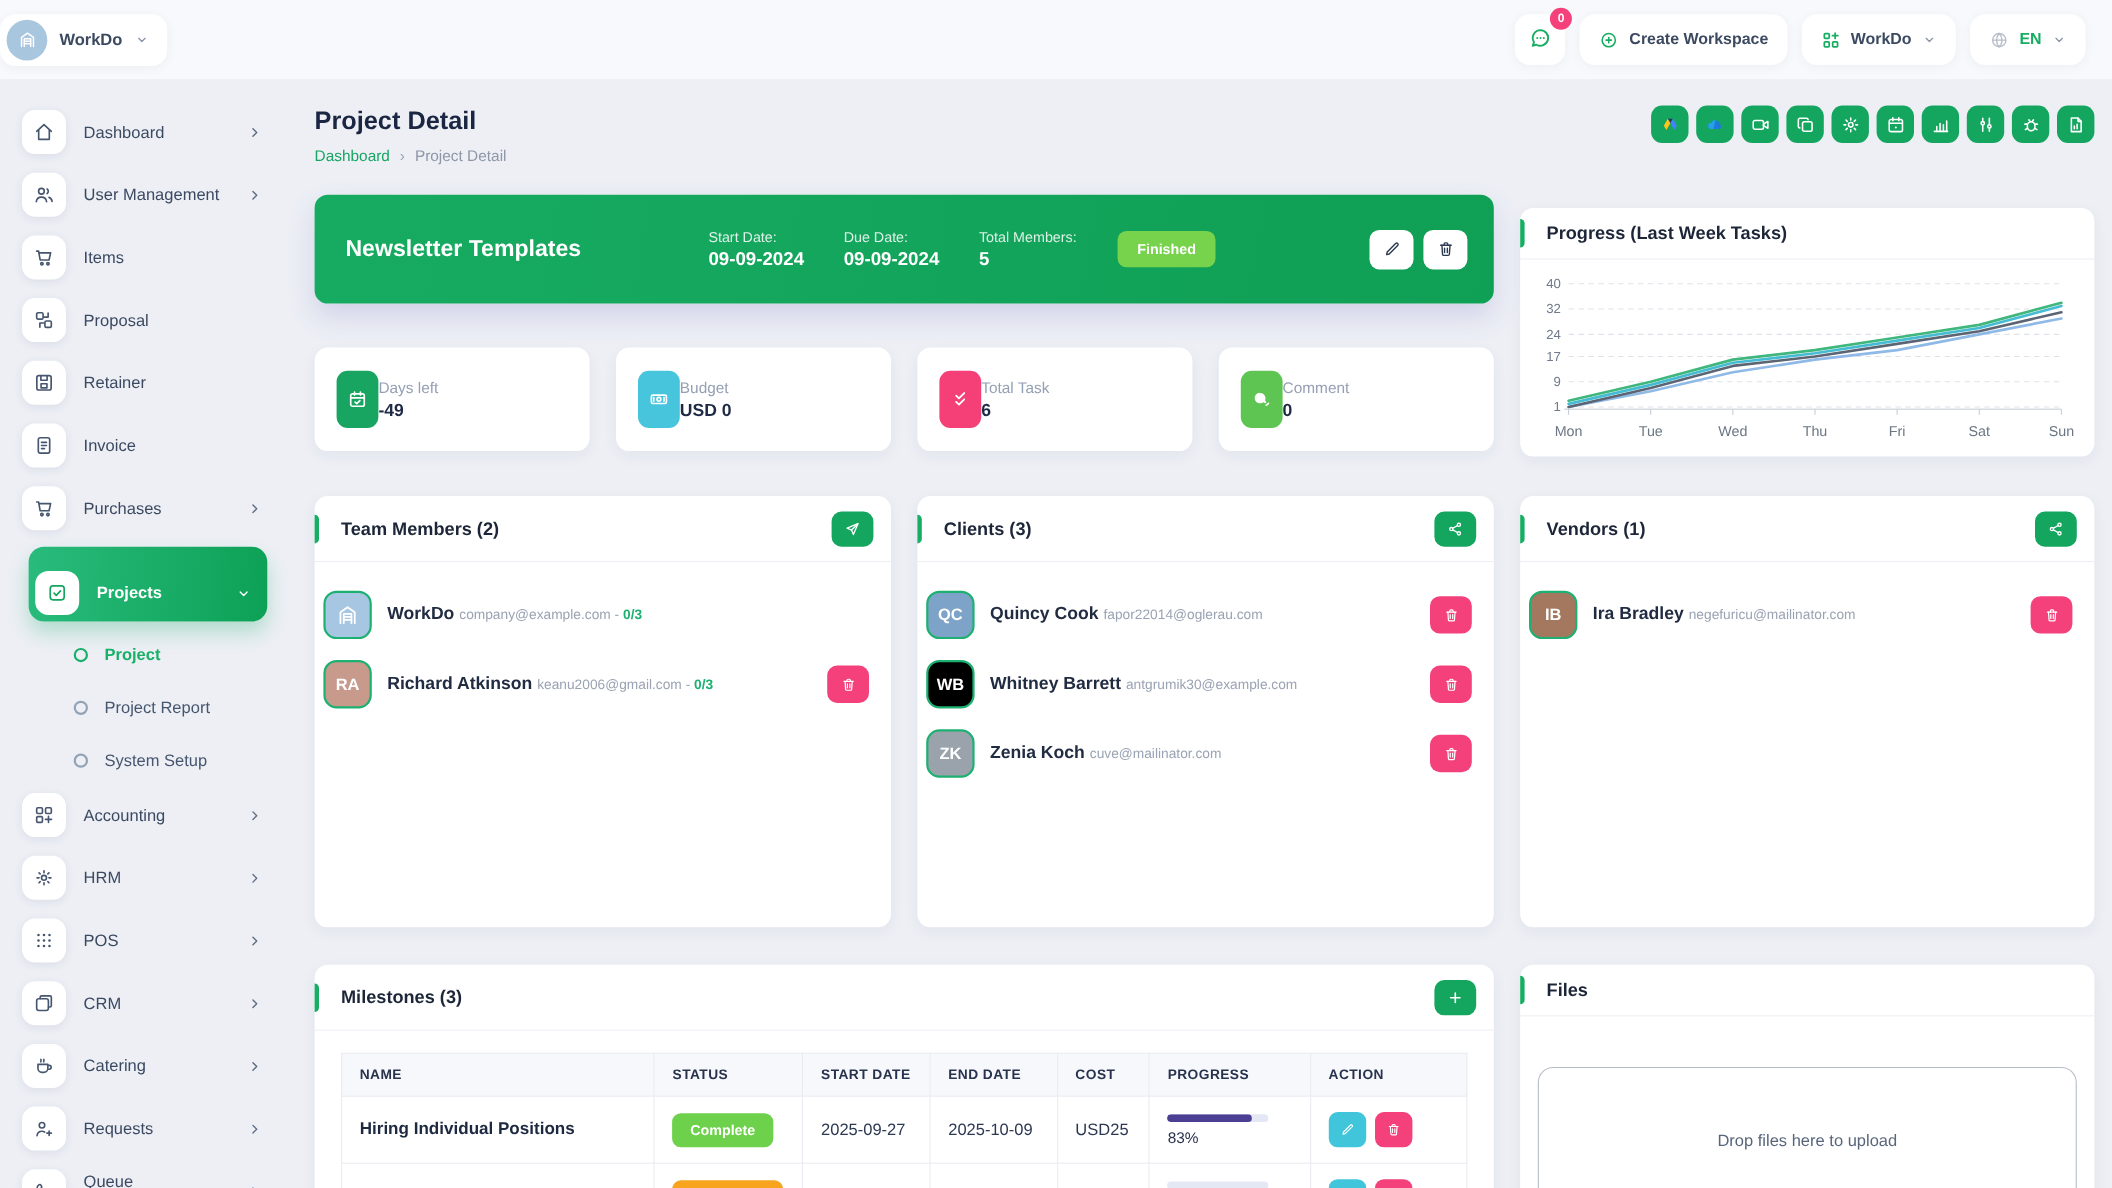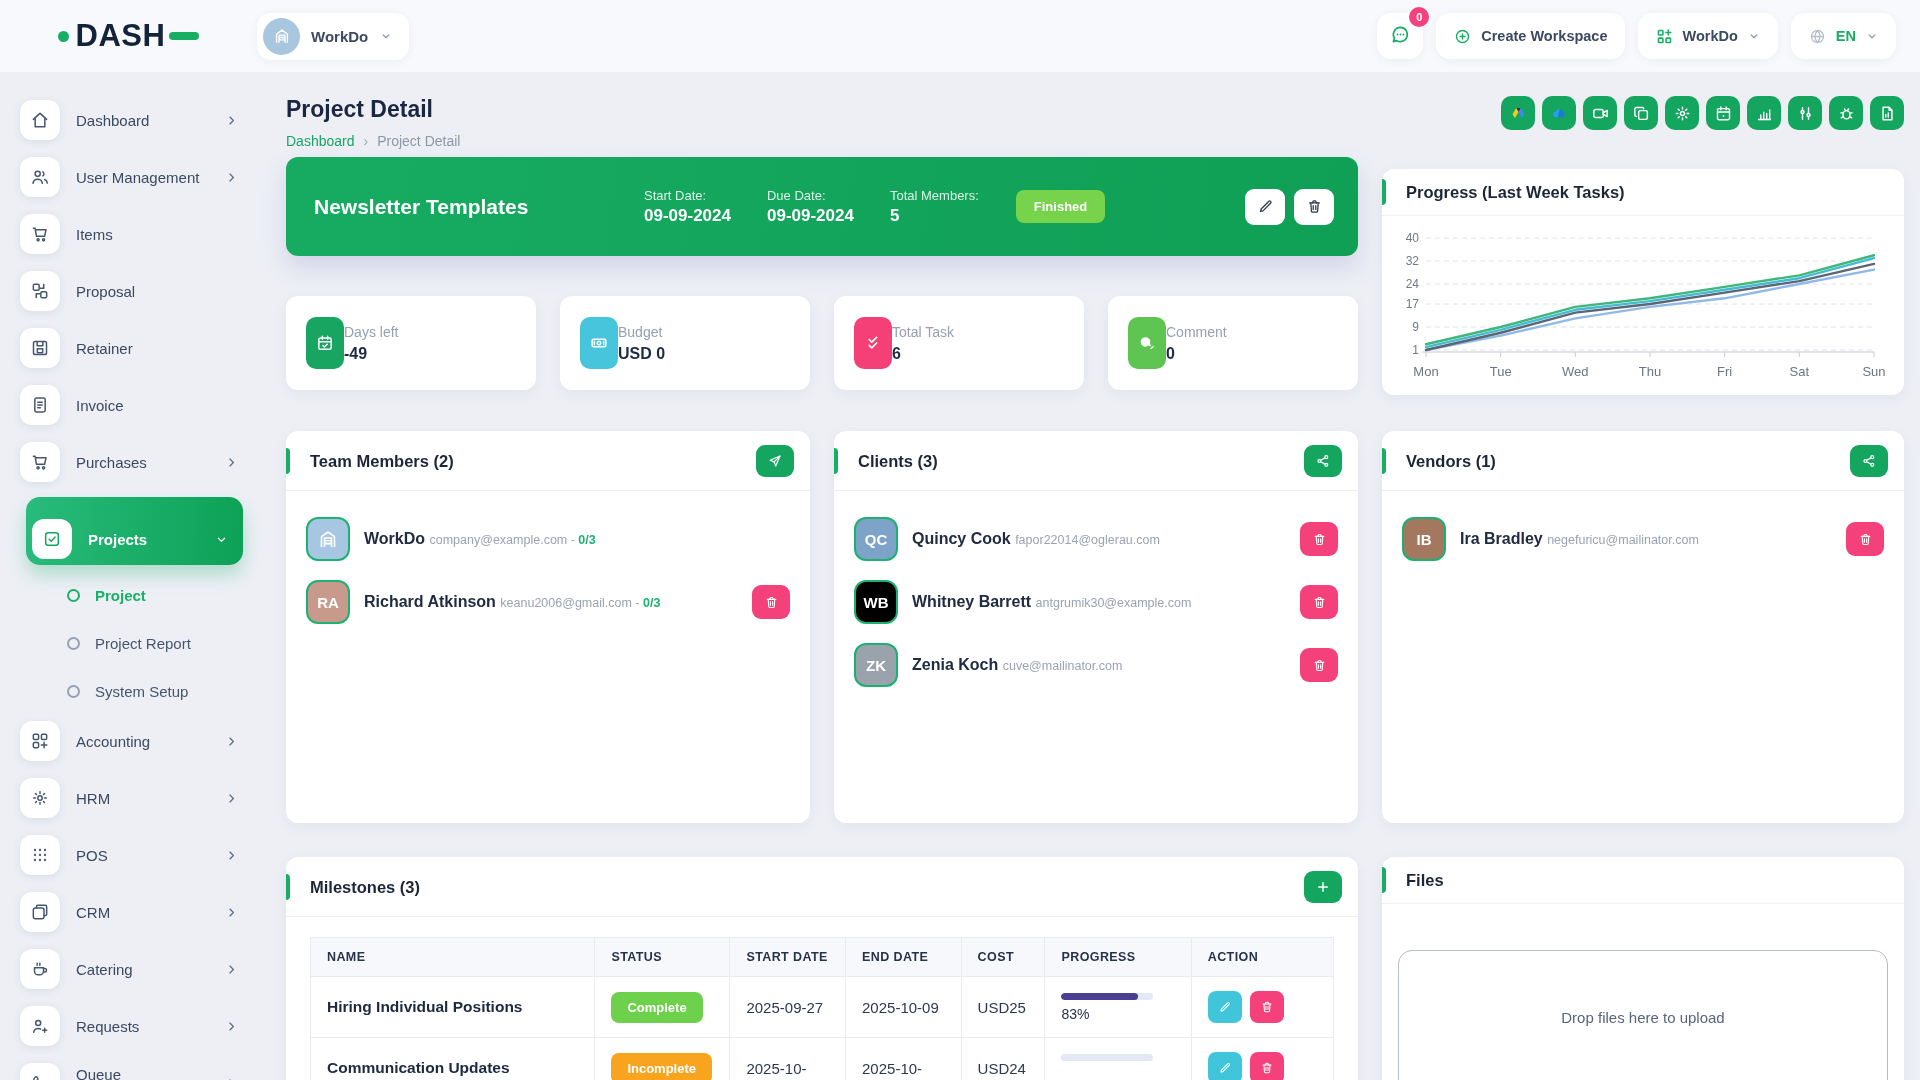--- a/index.html
+++ b/index.html
@@ -40,21 +40,21 @@
   .side-item.active{background:linear-gradient(95deg,#28bb7c,#0da156);border-radius:14px;height:52px;margin:2px 14px 10px 26px;padding:16px 14px 0 6px;box-shadow:0 10px 18px rgba(23,174,99,.28);}
   .side-item.active .icon-box{box-shadow:none;color:#14a55e;}
   .side-item.active .side-label{color:#fff;font-weight:700;}
   .side-item.active .chev{color:#fff;}
   .sub-item{display:flex;align-items:center;gap:15px;height:40px;margin:0 18px 8px 0;padding-left:67px;font-size:15px;color:#46566e;cursor:pointer;}
   .ring{width:9px;height:9px;border-radius:50%;border:2px solid #93a3b6;flex:none;box-sizing:content-box;}
   .sub-item.active{color:#19b069;font-weight:600;}
   .sub-item.active .ring{border-color:#19b069;}
 
   .content{flex:1;padding:24px 16px 0 29px;}
-  .page-head{display:flex;justify-content:space-between;align-items:flex-start;margin-bottom:8px;}
+  .page-head{display:flex;justify-content:space-between;align-items:flex-start;margin-bottom:28px;}
   .page-title{font-size:23px;font-weight:700;color:#1b2742;}
   .breadcrumb{display:flex;align-items:center;gap:9px;margin-top:10px;font-size:14px;}
   .bc-home{color:#18a564;cursor:pointer;}
   .bc-sep{color:#9aa5b5;}
   .bc-cur{color:#8d97a8;}
   .tools{display:flex;gap:7px;}
   .tool-btn{width:34px;height:34px;border-radius:10px;background:#14a55f;display:flex;align-items:center;justify-content:center;color:#fff;border:none;cursor:pointer;}
   .tool-btn svg{width:19px;height:19px;}
 
   .cols{display:flex;gap:24px;}
@@ -88,21 +88,21 @@
   .card-title{font-size:16.5px;font-weight:700;color:#1d2638;}
   .head-btn{width:38px;height:32px;border-radius:9px;background:#14a55f;color:#fff;display:flex;align-items:center;justify-content:center;border:none;cursor:pointer;}
   .head-btn svg{width:16px;height:16px;}
 
   .progress-card{height:226px;margin-bottom:36px;}
   .chart-wrap{padding:10px 12px 0 8px;}
 
   .two-col{display:flex;gap:24px;margin-bottom:34px;}
   .member-card{width:524px;height:392px;flex:none;}
   .vendor-card{height:392px;margin-bottom:34px;}
-  .m-body{padding:26px 20px 0 20px;}
+  .m-body{padding:26px 20px 0 8px;}
   .m-row{display:flex;align-items:center;margin-bottom:19px;}
   .avatar{width:44px;height:44px;border-radius:12px;border:2px solid #1db171;box-sizing:border-box;display:flex;align-items:center;justify-content:center;color:#fff;font-weight:700;font-size:15px;flex:none;}
   .avatar svg{width:24px;height:24px;}
   .m-info{margin-left:14px;}
   .m-name{font-size:16px;font-weight:700;color:#212c42;}
   .m-email{font-size:12.5px;color:#9aa3b3;margin-top:4px;}
   .ratio{color:#1db171;font-weight:600;font-style:normal;}
   .m-del{margin-left:auto;width:38px;height:34px;border-radius:9px;background:#f4417c;color:#fff;display:flex;align-items:center;justify-content:center;border:none;cursor:pointer;}
   .m-del svg{width:15px;height:15px;}
 
@@ -124,25 +124,20 @@
   .files-card{height:420px;}
   .f-body{padding:16px;}
   .dropzone{margin-top:30px;height:300px;border:1px solid #b6bcc8;border-radius:14px;display:flex;justify-content:center;align-items:flex-start;padding-top:58px;box-sizing:border-box;color:#58657a;font-size:15px;cursor:pointer;}
 </style>
 </head>
 <body>
 
 <div id="app">
 
   <header class="topbar">
-    <div class="logo">
-      <span class="logo-dot"></span>
-      <span class="logo-text">DASH</span>
-      <span class="logo-dash"></span>
-    </div>
     <div class="ws-pill">
       <span class="ws-avatar" id="ws-avatar-icon">
           <svg viewBox="0 0 24 24" fill="none" stroke="currentColor" stroke-width="1.6" stroke-linecap="round" stroke-linejoin="round">
             <path d="M5.5 19.5V9.6L12 5l6.5 4.6v9.9"></path>
             <path d="M8.5 19.5V11h7v8.5"></path>
             <path d="M8.5 13.8h7M8.5 16.6h7"></path>
           </svg>
         </span>
       <span class="ws-name">WorkDo</span>
       <span class="pill-chev" id="ws-chev">

